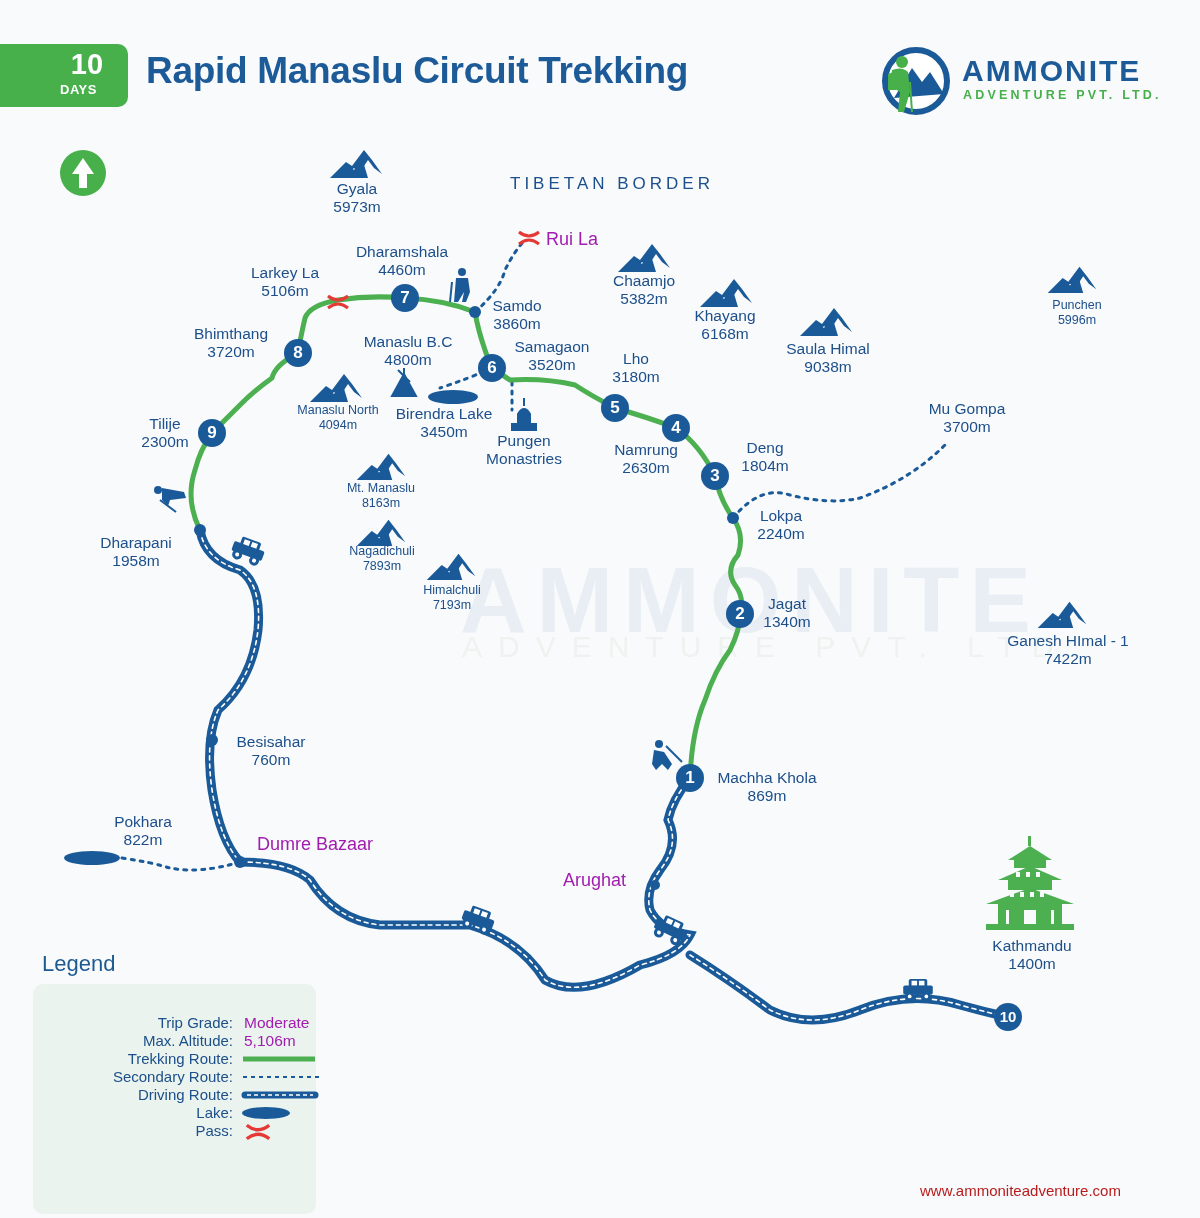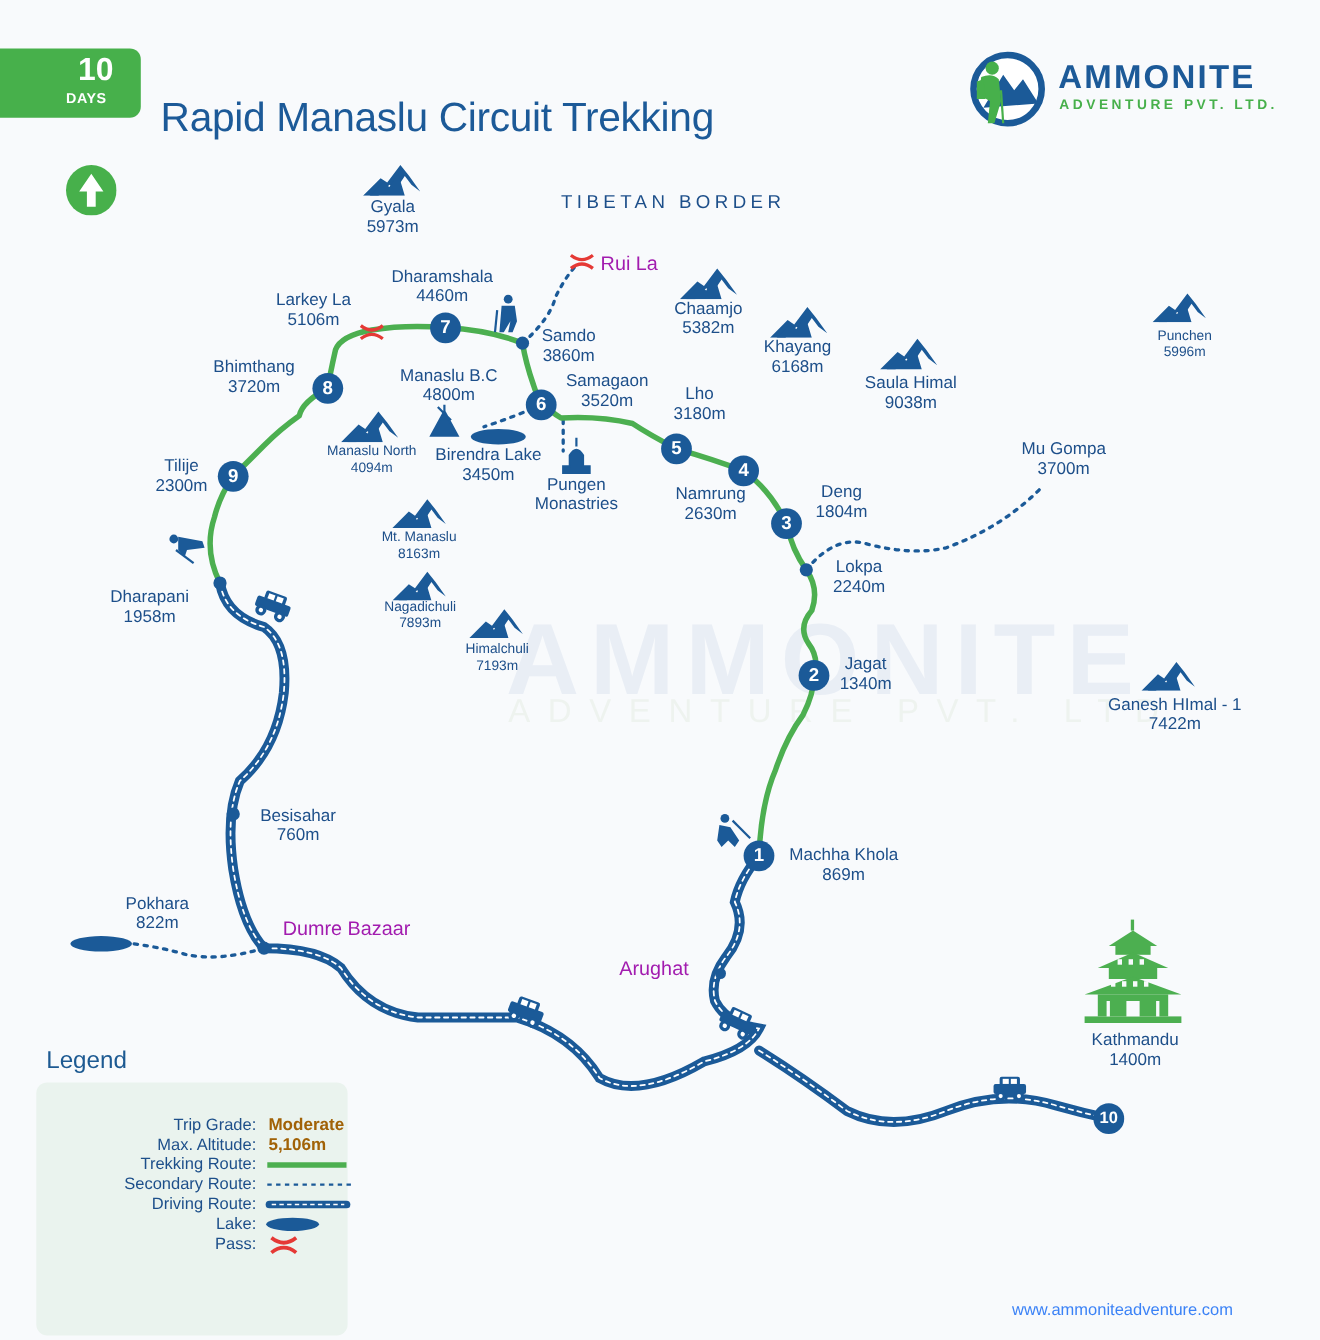--- a/index.html
+++ b/index.html
@@ -10,37 +10,37 @@
     color: #1d4f8a;
   }
   .days-badge {
     position: absolute; left: 0; top: 44px; width: 128px; height: 63px;
     background: #47b04b; border-radius: 0 10px 10px 0; color: #fff;
     text-align: center;
   }
   .days-badge .num { position: absolute; left: 60px; top: 4px; width: 54px; font-size: 29px; font-weight: bold; line-height: 32px; text-align:center;}
   .days-badge .lbl { position: absolute; left: 60px; top: 38px; width: 54px; font-size: 13px; font-weight: bold; letter-spacing: 0.5px; text-align:left;}
   .title {
-    position: absolute; left: 146px; top: 50px; font-size: 37px; font-weight: normal;
-    color: #1c5a98; letter-spacing: -0.3px; white-space: nowrap; margin-top: 36px;
+    position: absolute; left: 146px; top: 50px; font-size: 37px; font-weight: bold;
+    color: #1c5a98; letter-spacing: -0.3px; white-space: nowrap;
   }
   .logo { position: absolute; left: 880px; top: 46px; width: 290px; height: 70px; }
   .logo .brand { position: absolute; left: 82px; top: 8px; font-size: 30px; font-weight: bold; color: #1c5a98; letter-spacing: 2px; white-space: nowrap;}
   .logo .sub { position: absolute; left: 83px; top: 42px; font-size: 12.5px; font-weight: bold; color: #47b04b; letter-spacing: 3.2px; white-space: nowrap;}
   .north { position: absolute; left: 60px; top: 150px; width: 46px; height: 46px; }
   .map-svg { position: absolute; left: 0; top: 0; }
   .lbl-t { position: absolute; text-align: center; color: #1d4f8a; font-size: 15.5px; line-height: 18px; white-space: nowrap; transform: translateX(-50%); }
   .lbl-t.small { font-size: 12.5px; line-height: 15px; }
   .lbl-l { position: absolute; color: #a21caf; font-size: 18px; line-height: 18px; white-space: nowrap; }
   .tibet { position: absolute; left: 510px; top: 174px; font-size: 17px; letter-spacing: 4px; color: #1d4f8a; white-space: nowrap; }
   .legend-title { position: absolute; left: 42px; top: 951px; font-size: 22px; font-weight: normal; color: #1d5a92; }
   .legend-box { position: absolute; left: 33px; top: 984px; width: 283px; height: 230px; background: #eaf3ee; border-radius: 10px; }
   .legend-row { position: absolute; left: 0; width: 200px; text-align: right; font-size: 15px; line-height: 18px; color: #1d4f8a; }
-  .legend-val { position: absolute; left: 211px; font-size: 15.5px; font-weight: bold; color: #a16207; white-space: nowrap; }
-  .website { position: absolute; left: 920px; top: 1182px; font-size: 15px; color: #3b82f6; }
+  .legend-val { position: absolute; left: 211px; font-size: 15.5px; font-weight: normal; color: #a21caf; white-space: nowrap; }
+  .website { position: absolute; left: 920px; top: 1182px; font-size: 15px; color: #b91c1c; }
   .stop { position: absolute; width: 28px; height: 28px; border-radius: 50%; background: #1b5a98; color:#fff; font-size: 17px; font-weight: bold; text-align:center; line-height: 28px; transform: translate(-50%,-50%); }
   .stop.s10 { font-size: 15px; }
   .watermark { position: absolute; left: 460px; top: 548px; font-size: 92px; font-weight: bold; color: #e9eef5; letter-spacing: 10px; white-space: nowrap; }
   .watermark2 { position: absolute; left: 462px; top: 630px; font-size: 30px; color: #eef3ef; letter-spacing: 16px; white-space: nowrap; }
 </style>
 </head>
 <body>
 
 <div class="days-badge">
   <div class="num">10</div>

